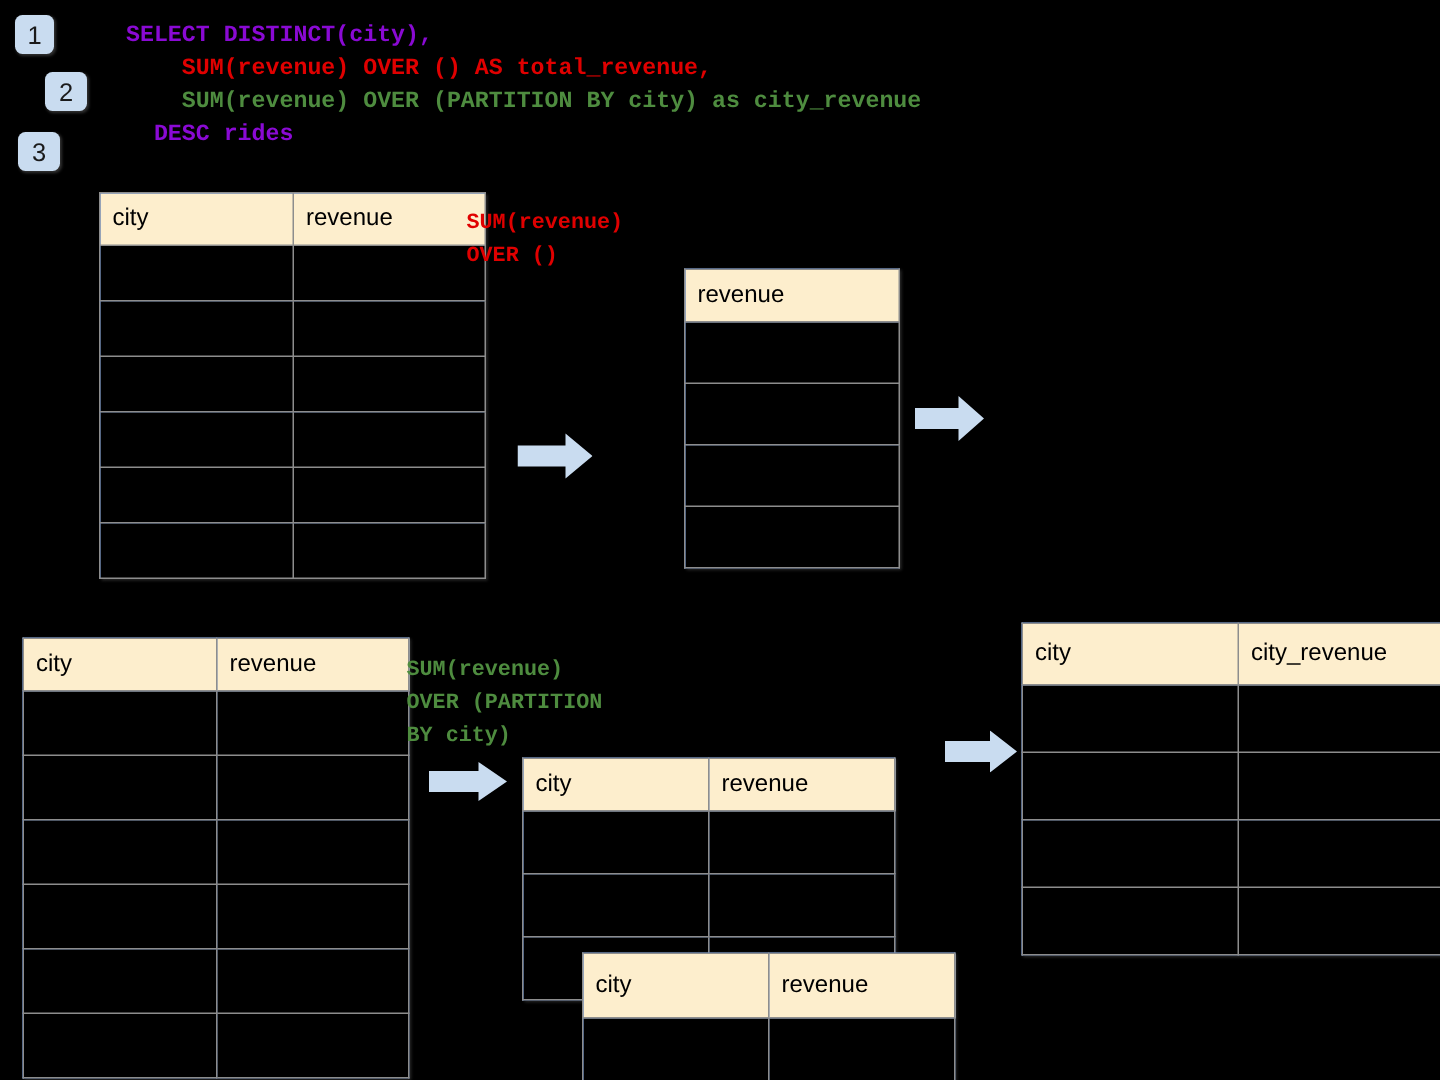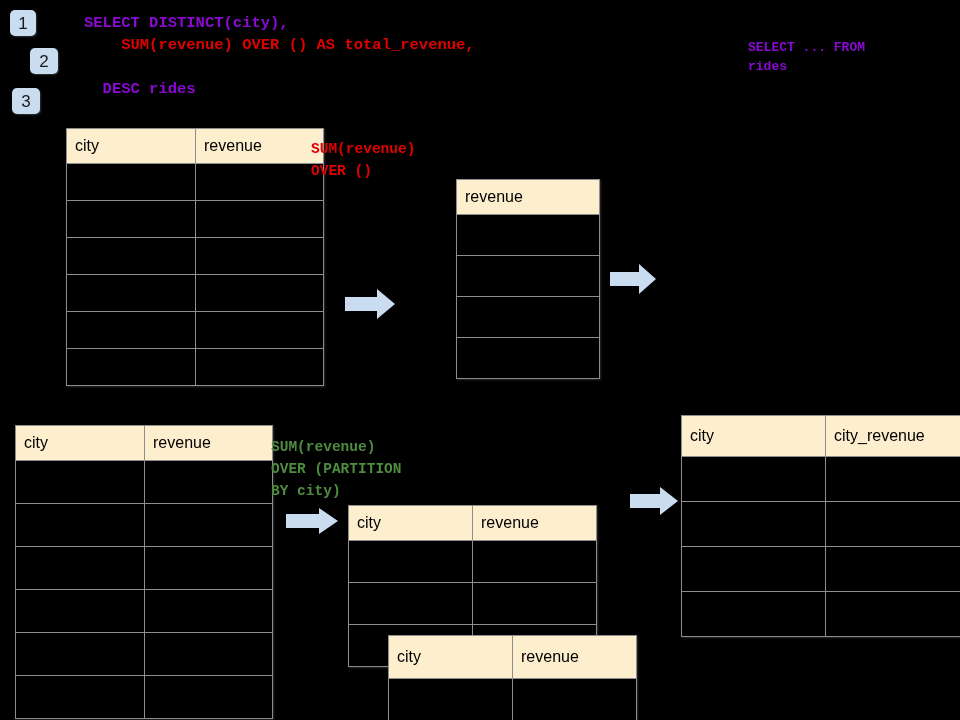--- a/index.html
+++ b/index.html
@@ -102,24 +102,23 @@
   </div>
   <div class="badge" style="left:30px; top:48px; width:28px; height:26px;">
     <span>2</span>
   </div>
   <div class="badge" style="left:12px; top:88px; width:28px; height:26px;">
     <span>3</span>
   </div>
 
   <div class="code c-purple" style="left:84px; top:12px;">SELECT DISTINCT(city),</div>
   <div class="code c-red" style="left:84px; top:34px;">    SUM(revenue) OVER () AS total_revenue,</div>
+  <div class="code c-green" style="left:84px; top:56px;">    SUM(revenue) OVER (PARTITION BY city) as city_revenue</div>
   <div class="code c-purple" style="left:84px; top:78px;">  DESC rides</div>
 
-  <div class="annot annot-purple" style="left:748px; top:38px;">SELECT ... FROM
-rides</div>
 
   <table class="tbl" style="left:66px; top:128px; width:239px;">
     <thead>
       <tr>
         <th style="width:120px;">city</th>
         <th style="width:119px;">revenue</th>
       </tr>
     </thead>
     <tbody>
       <tr>

